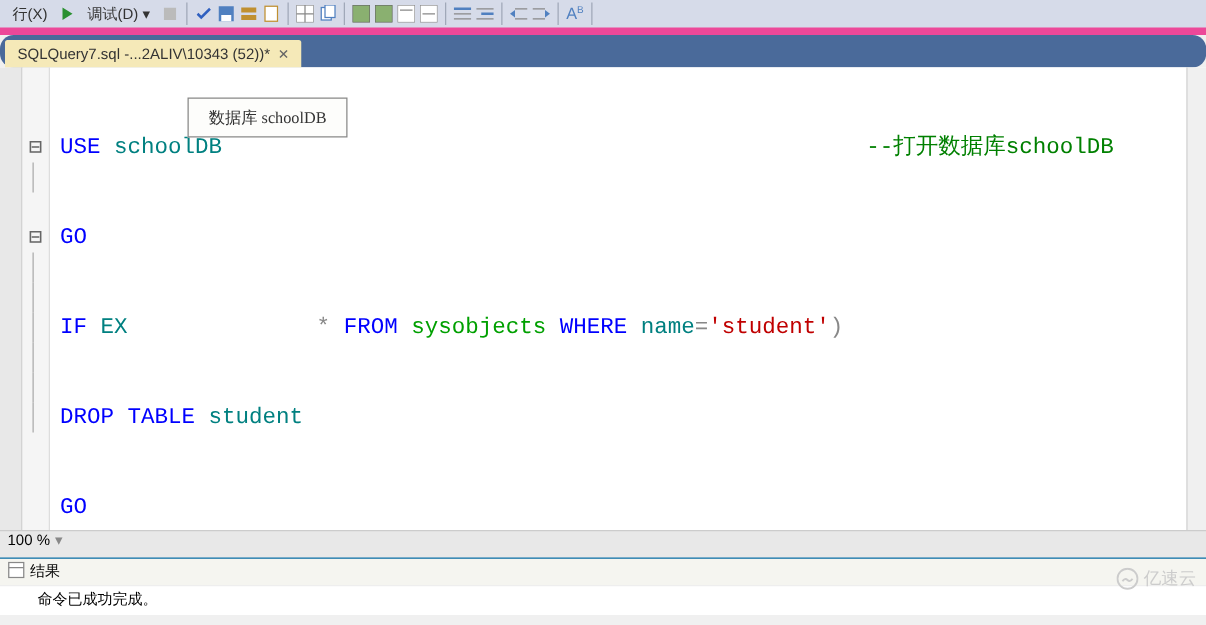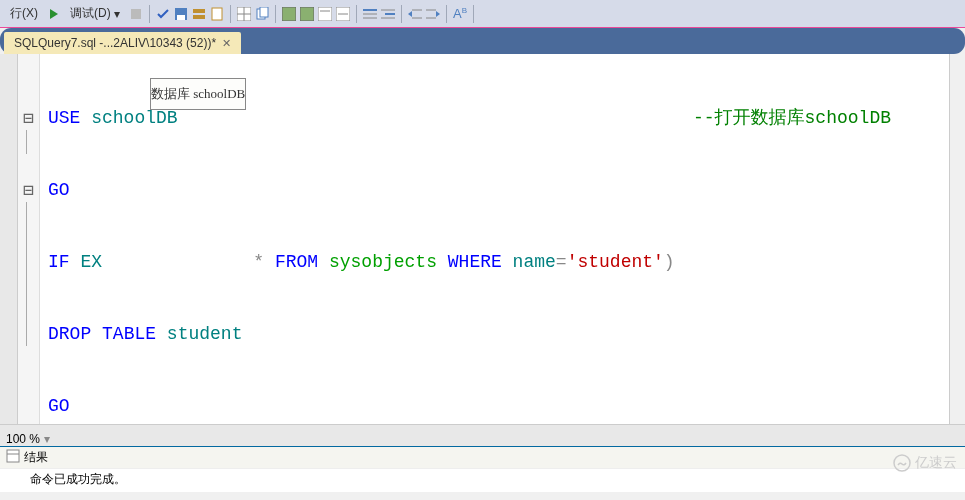--- a/index.html
+++ b/index.html
@@ -10,21 +10,21 @@
       overflow: hidden;
       width: 965px;
       height: 500px;
     }
     .toolbar {
       background: #d6dbe9;
       height: 28px;
       display: flex;
       align-items: center;
       padding: 0 4px;
-      border-bottom: 1px solid #ec4899;
+      border-bottom: 6px solid #ec4899;
       gap: 2px;
     }
     .toolbar-item {
       display: flex;
       align-items: center;
       padding: 2px 6px;
       font-size: 12px;
       color: #333;
       cursor: pointer;
     }
@@ -110,36 +110,36 @@
     .str { color: #c00000; }
     .comment { color: #008000; }
     .sys { color: #00a000; }
     .gray { color: #888; }
     .tooltip {
       position: absolute;
       left: 110px;
       top: 24px;
       background: #fdfdfb;
       border: 1px solid #888;
-      padding: 3px 0;
+      padding: 3px 16px;
       font-family: "Microsoft YaHei";
       font-size: 13px;
       color: #333;
       z-index: 10;
     }
     .comment-right {
       position: absolute;
       right: 50px;
     }
     .zoom-bar {
       background: #e8e8e8;
       border-top: 1px solid #ccc;
       height: 22px;
       display: flex;
-      align-items: flex-end;
+      align-items: flex-start;
       padding: 0 6px;
       font-size: 12px;
     }
     .zoom-sep { margin: 0 4px; color: #888; }
     .results-bar {
       background: #f5f5f0;
       border-top: 1px solid #0369a1;
       padding: 2px 6px;
       font-size: 12px;
       display: flex;

